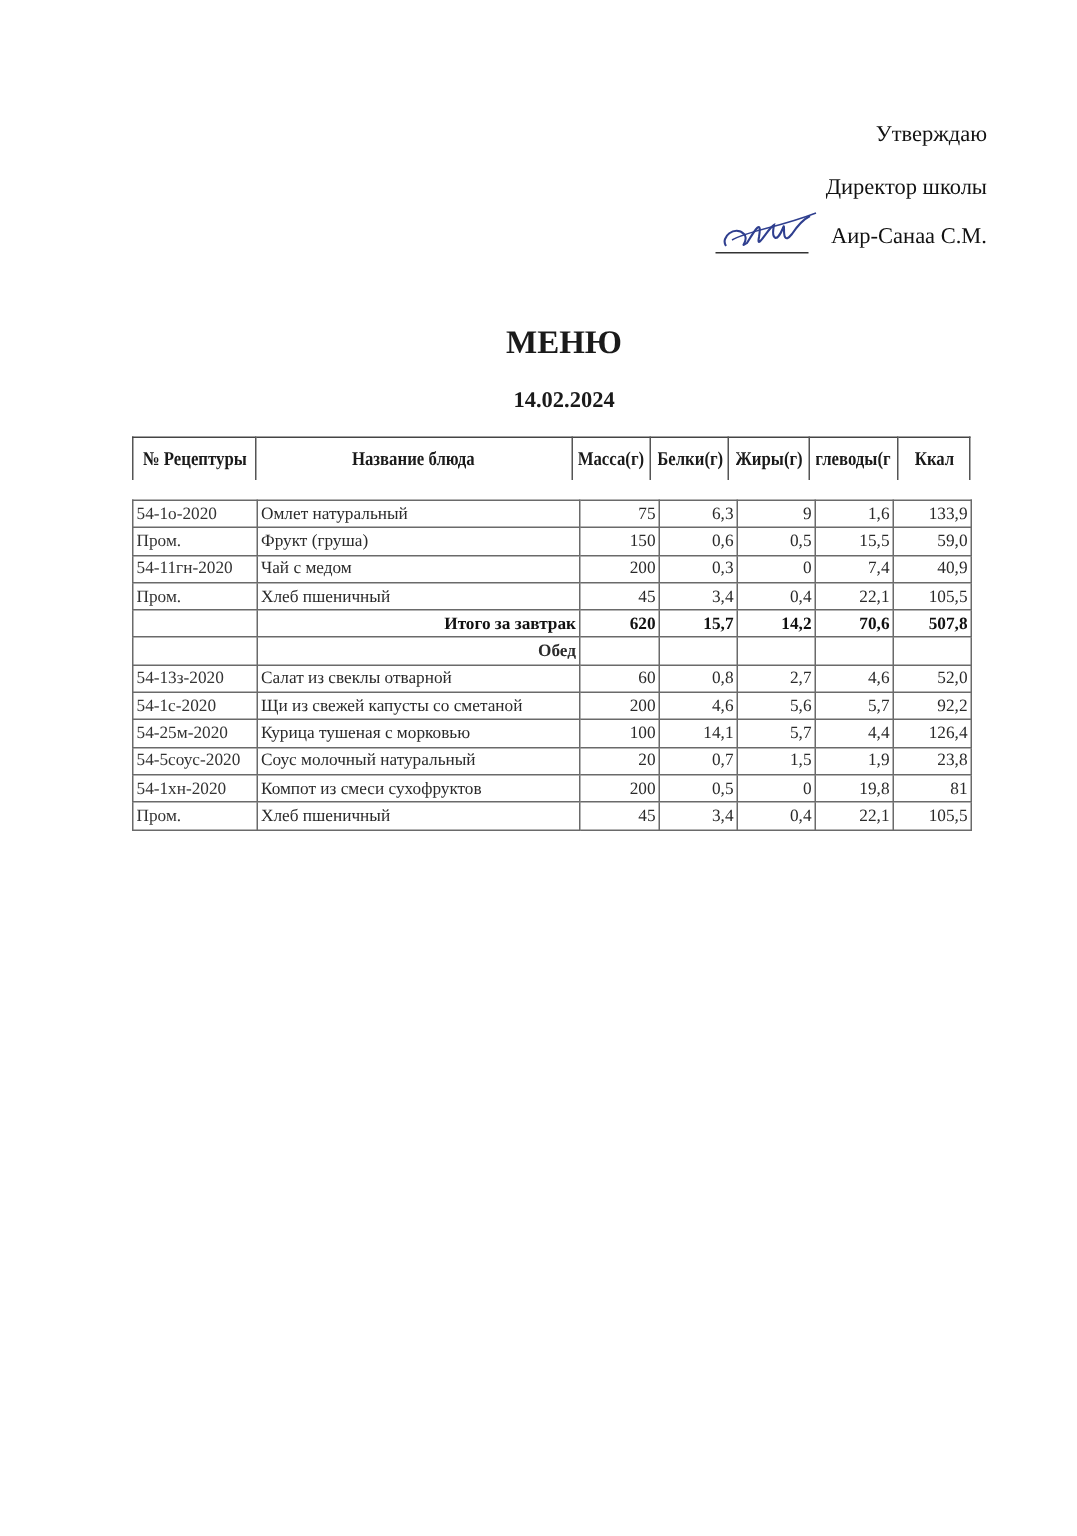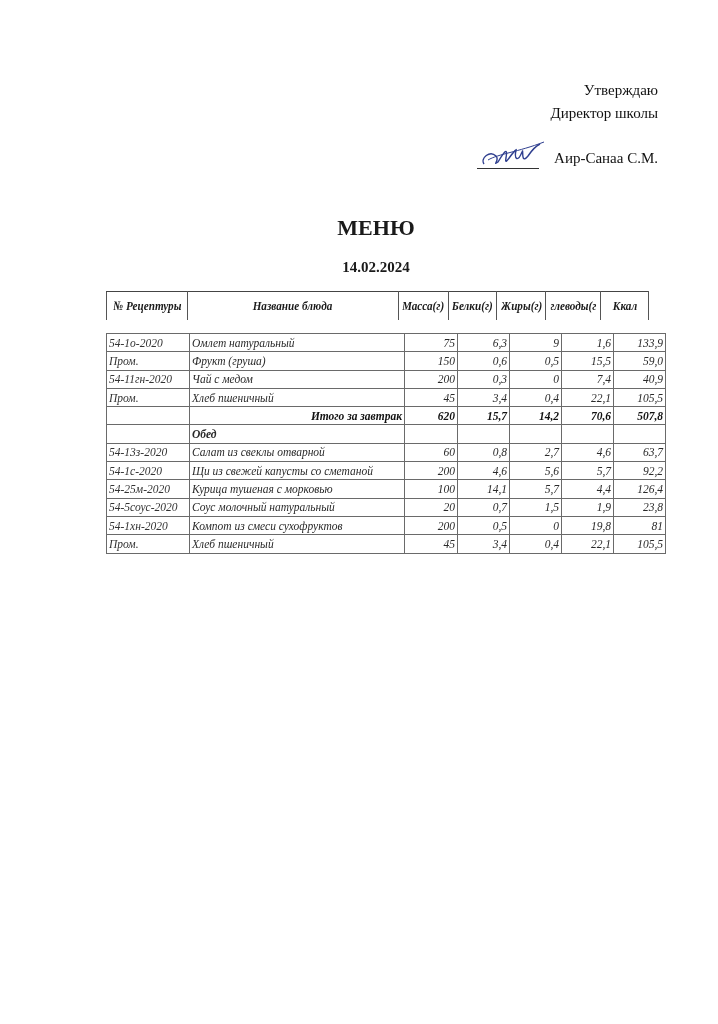--- a/index.html
+++ b/index.html
@@ -5,50 +5,50 @@
   html, body { margin:0; padding:0; }
   body {
     width:718px; height:1024px; background:#ffffff; position:relative; overflow:hidden;
     font-family: "Liberation Serif", "DejaVu Serif", serif; color:#1a1a1a;
   }
   .approve {
     position:absolute; right:60px; text-align:right; font-size:15px; color:#111;
   }
   .approve .l1 { position:absolute; right:0; top:0; white-space:nowrap;font-family:Liberation Serif, serif; }
   #appr-1 { top:82px; }
-  #appr-2 { top:105px; }
+  #appr-2 { top:117px; }
   #appr-3 { top:150px;text-align:center; }
   .sig-line {
     position:absolute; left:477px; top:168px; width:62px; border-bottom:1px solid #333;
   }
   .signature {
     position:absolute; left:478px; top:138px; width:70px; height:34px;
   }
   .title {
     position:absolute; left:0; width:718px; text-align:center; font-weight:bold;
   }
   #doc-title { top:215px; font-size:22px; left:17px; }
   #doc-date { top:259px; font-size:15px; left:17px; }
 
-  .tbl { position:absolute; left:106px; border-collapse:collapse; font-size:11.5px;font-style:italic; }
+  .tbl { position:absolute; left:88px; border-collapse:collapse; font-size:11.5px; }
   .hdr { top:291px; }
   .hdr td {
     height:28px; border-left:1px solid #555; border-right:1px solid #555; border-top:1.5px solid #444;
     font-weight:bold; font-size:13px; text-align:center; padding:0; white-space:nowrap; overflow:hidden;
     transform:scaleX(0.86);
   }
   .hdr td.c1 { text-align:left; }
   .body { top:333px; }
   .body td {
     height:17.3px; border:1px solid #6a6a6a; padding:0 2px; white-space:nowrap; color:#2a2a2a;
   }
   .body td.num { text-align:right; }
   .body tr.total td { font-weight:bold; color:#111; }
   .body tr.total td.lbl { text-align:right; }
-  .body tr.section td.sec { font-weight:bold; }
+  .body tr.section td.sec { font-weight:bold;text-align:right; }
   .c1 { width:78px; } .c2 { width:210px; } .c3 { width:48px; } .c4 { width:47px; }
   .c5 { width:47px; } .c6 { width:47px; } .c7 { width:47px; }
   .body td.c1 { color:#333; }
 </style>
 </head>
 <body>
 
 <div class="approve">
   <div class="l1" id="appr-1">Утверждаю</div>
   <div class="l1" id="appr-2">Директор школы</div>
@@ -133,21 +133,21 @@
         <td class="c6"></td>
         <td class="c7"></td>
       </tr>
       <tr>
         <td class="c1">54-13з-2020</td>
         <td class="c2">Салат из свеклы отварной</td>
         <td class="c3 num">60</td>
         <td class="c4 num">0,8</td>
         <td class="c5 num">2,7</td>
         <td class="c6 num">4,6</td>
-        <td class="c7 num">63,7</td>
+        <td class="c7 num">52,0</td>
       </tr>
       <tr>
         <td class="c1">54-1с-2020</td>
         <td class="c2">Щи из свежей капусты со сметаной</td>
         <td class="c3 num">200</td>
         <td class="c4 num">4,6</td>
         <td class="c5 num">5,6</td>
         <td class="c6 num">5,7</td>
         <td class="c7 num">92,2</td>
       </tr>

